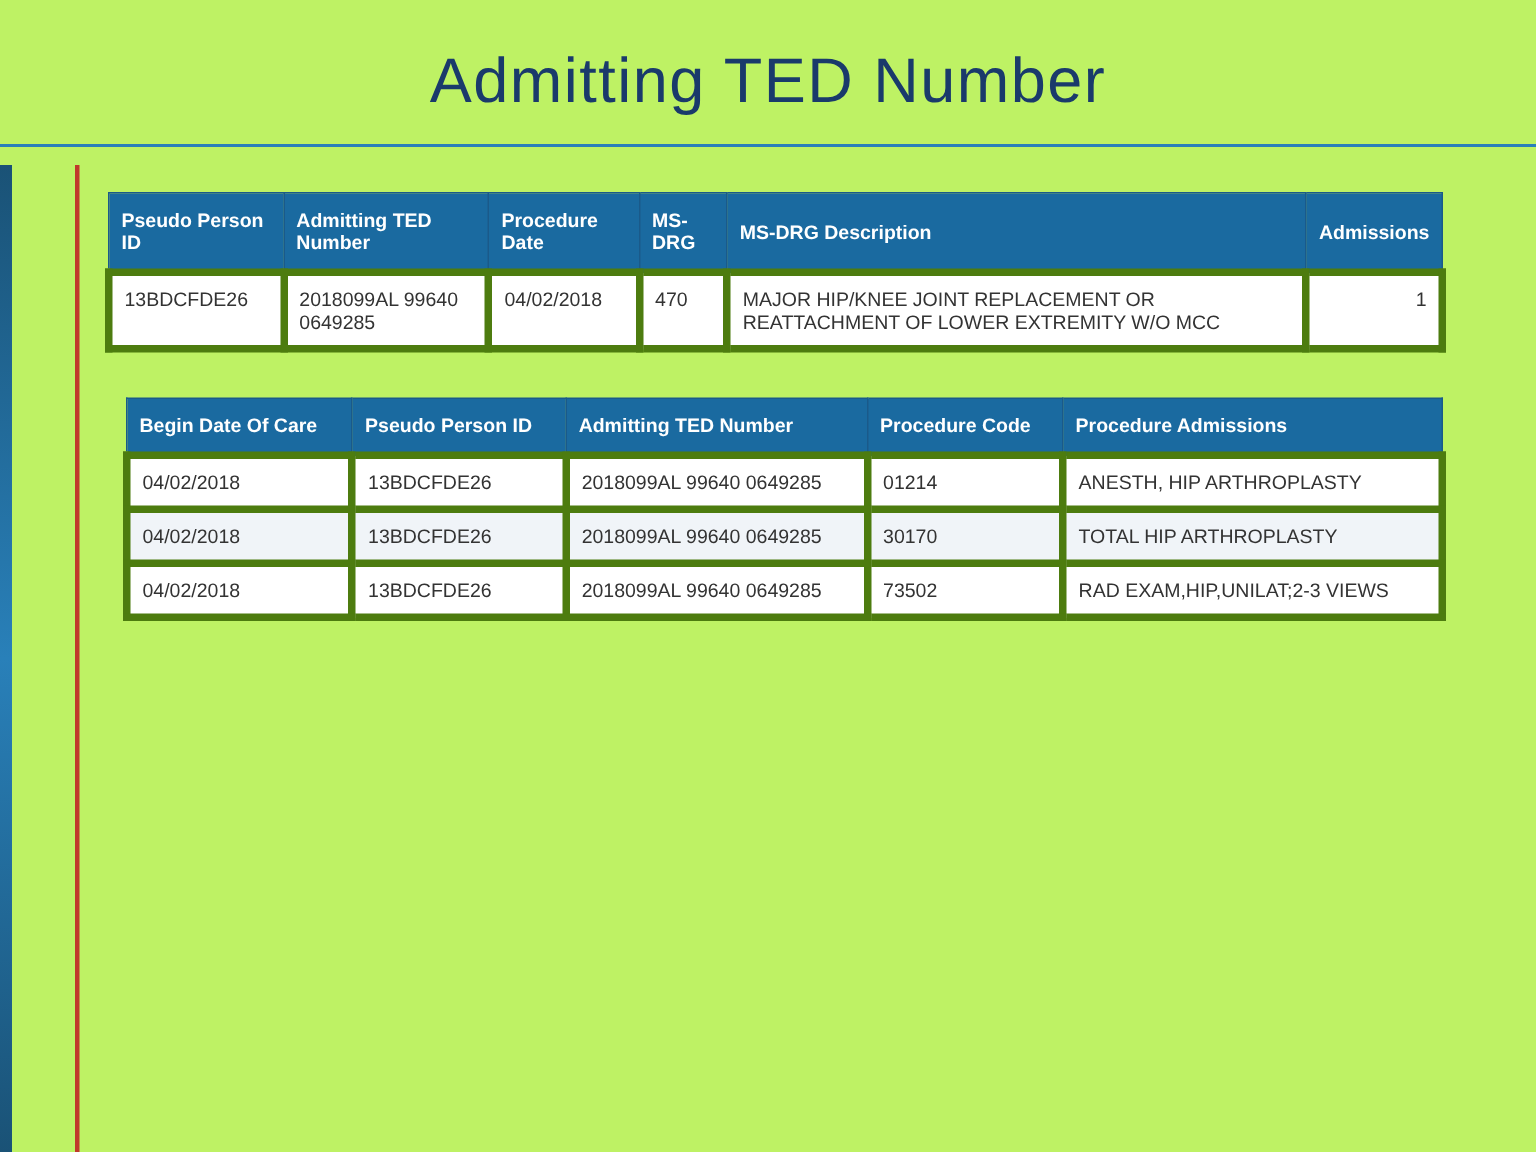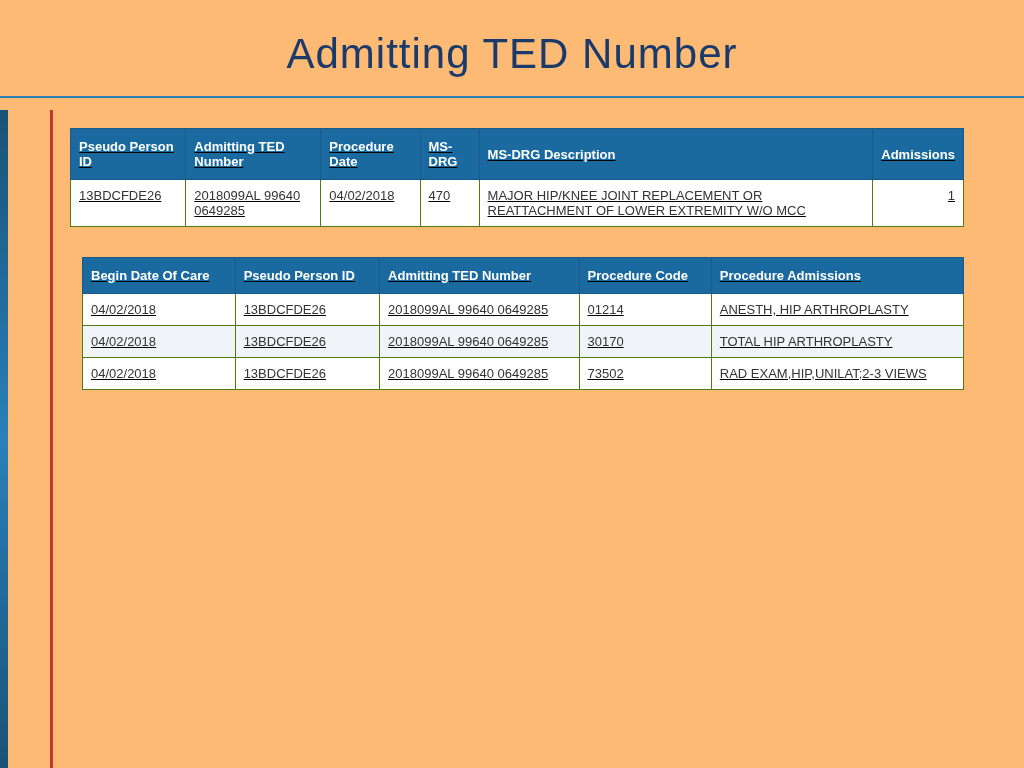--- a/index.html
+++ b/index.html
@@ -13,21 +13,21 @@
       font-family: Arial, sans-serif;
       width: 1024px;
       height: 768px;
       overflow: hidden;
       position: relative;
     }
 
     .page-container {
       width: 1024px;
       height: 768px;
-      background: #fdba74;
+      background: #bef264;
       position: relative;
     }
 
     
     .left-accent {
       position: absolute;
       left: 0;
       top: 110px;
       width: 8px;
       height: 658px;
@@ -65,21 +65,20 @@
     }
 
     
     .content-area {
       padding: 20px 60px 20px 70px;
     }
 
     
     .table-section {
       margin-bottom: 30px;
-      text-decoration: underline;
     }
 
     table {
       width: 100%;
       border-collapse: collapse;
       font-size: 13px;
     }
 
     thead tr {
       background-color: #1a6aa0;
@@ -96,21 +95,21 @@
     tbody tr {
       background-color: #ffffff;
     }
 
     tbody tr:nth-child(even) {
       background-color: #f0f4f8;
     }
 
     tbody td {
       padding: 8px 8px;
-      border: 1px solid #4d7c0f;
+      border: 5px solid #4d7c0f;
       color: #333;
       vertical-align: top;
     }
 
     
     .top-table {
       margin-top: 10px;
     }
 
     

